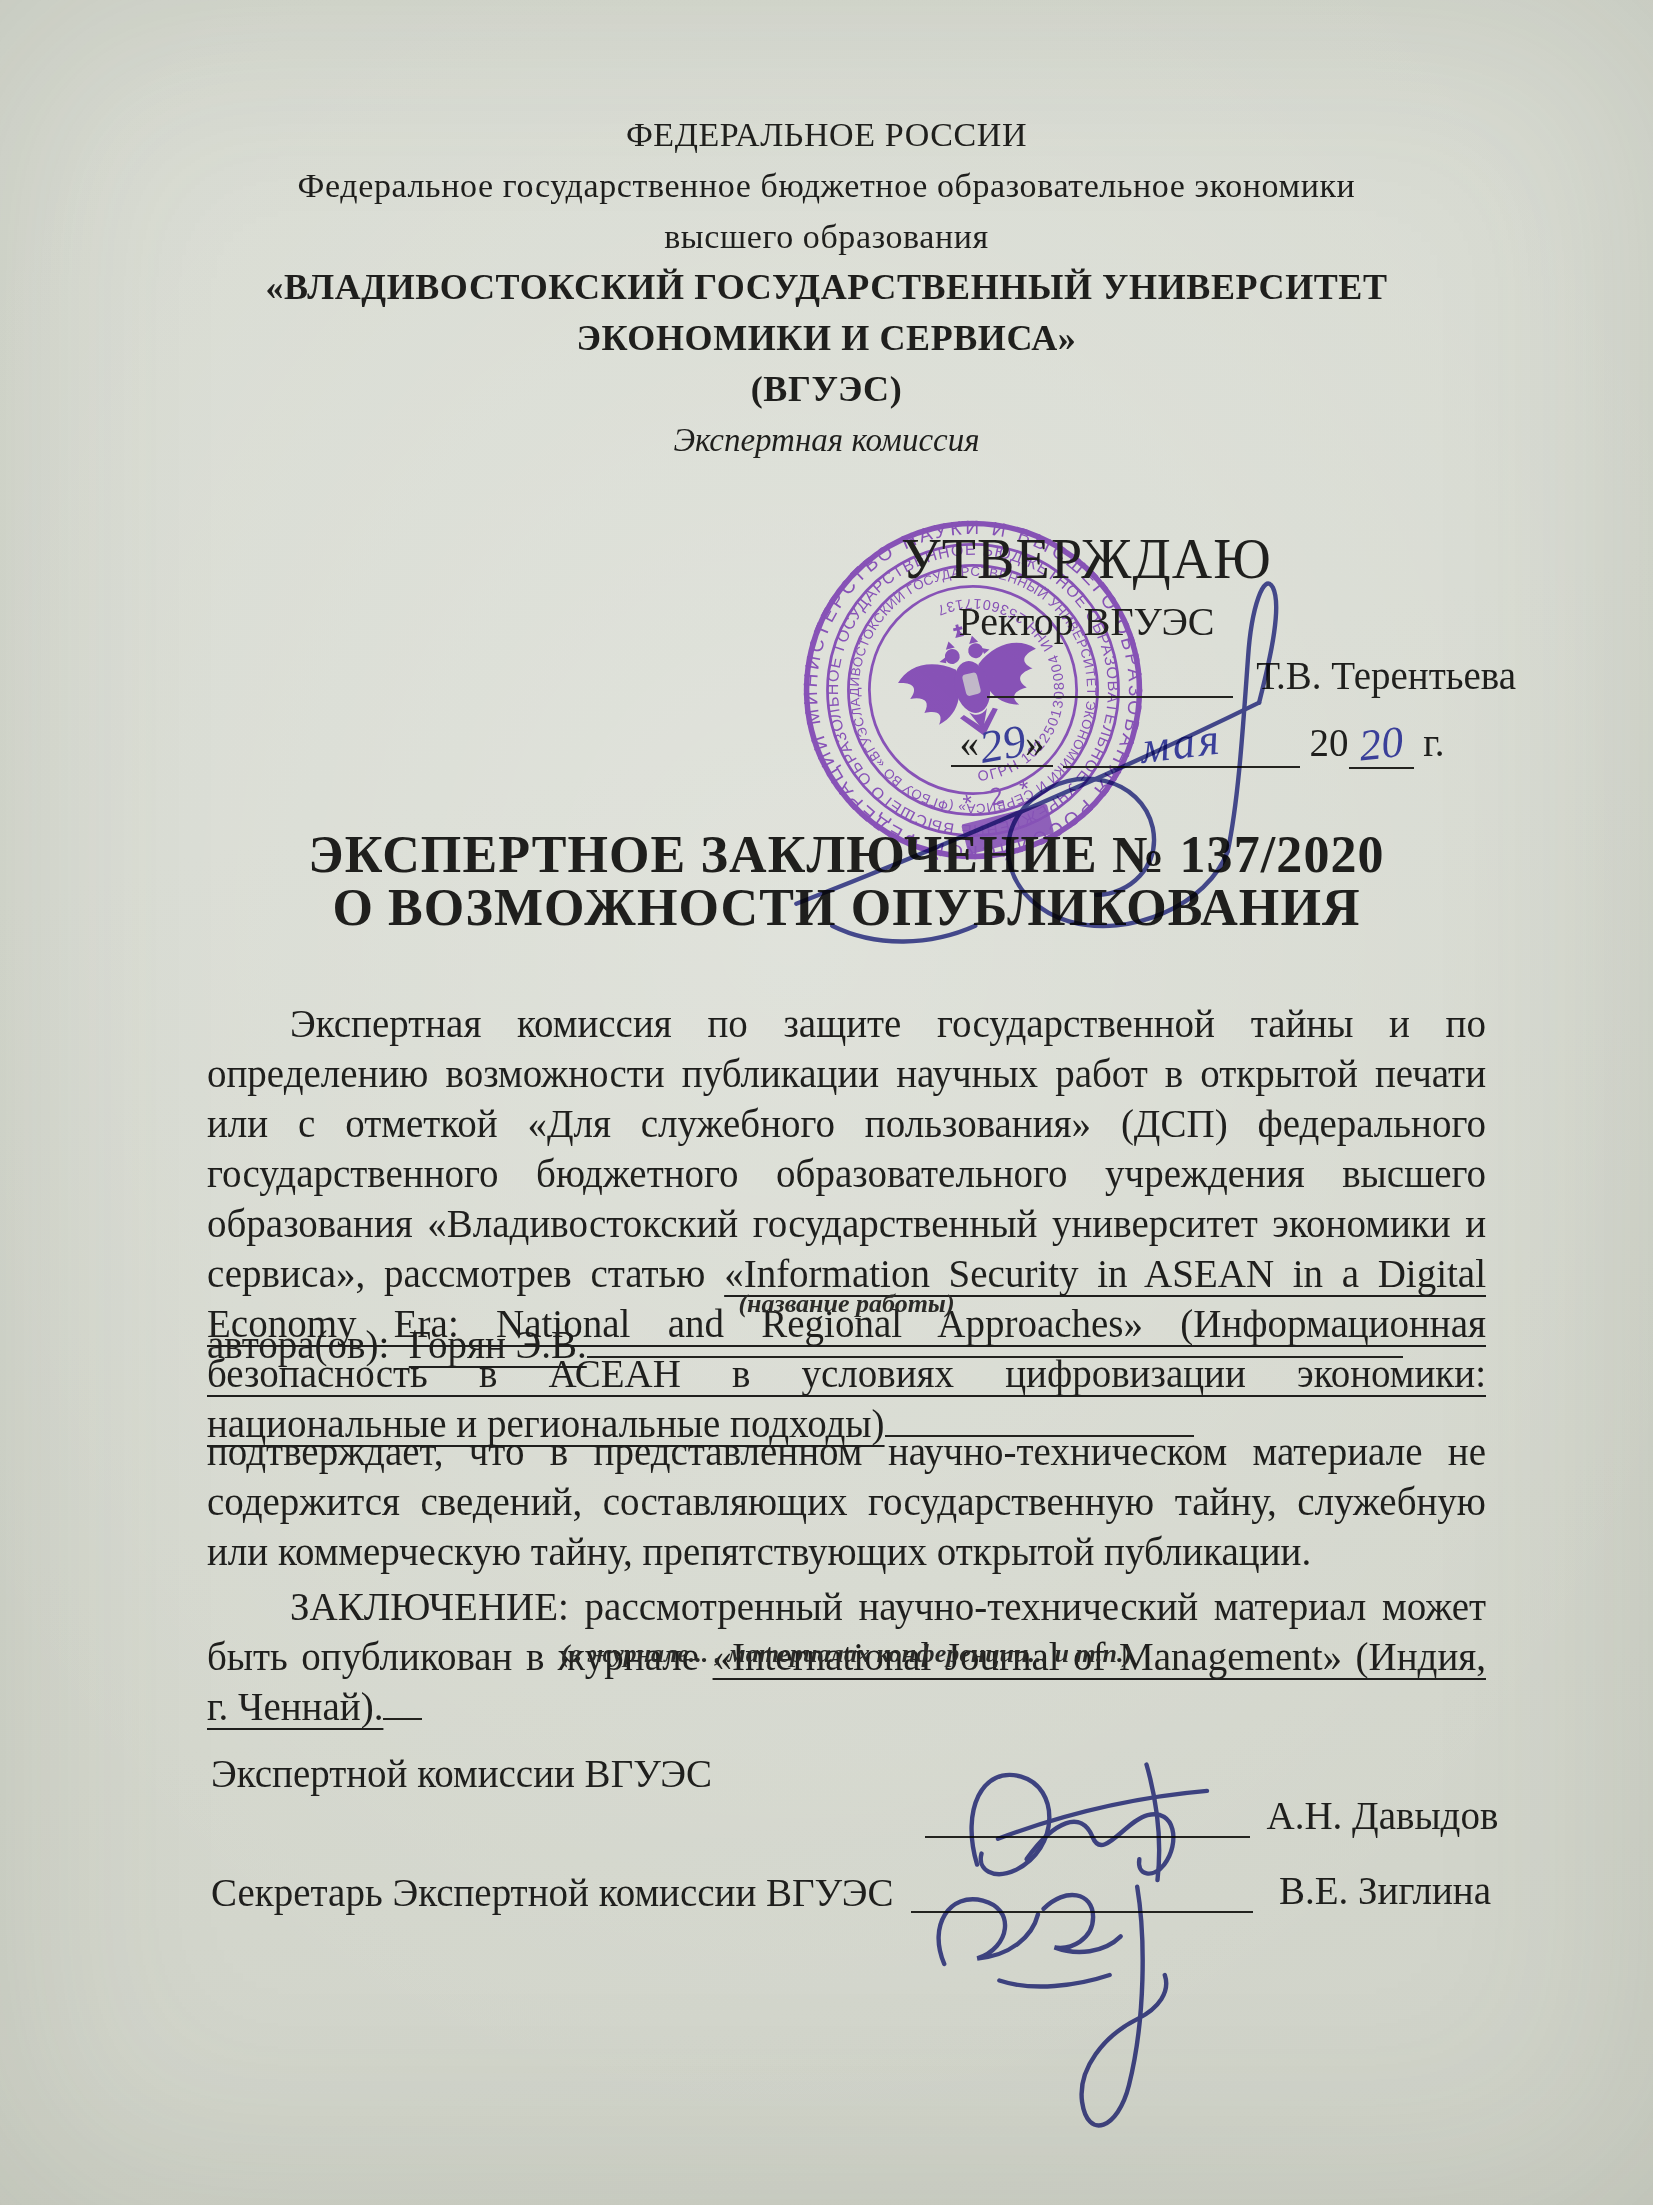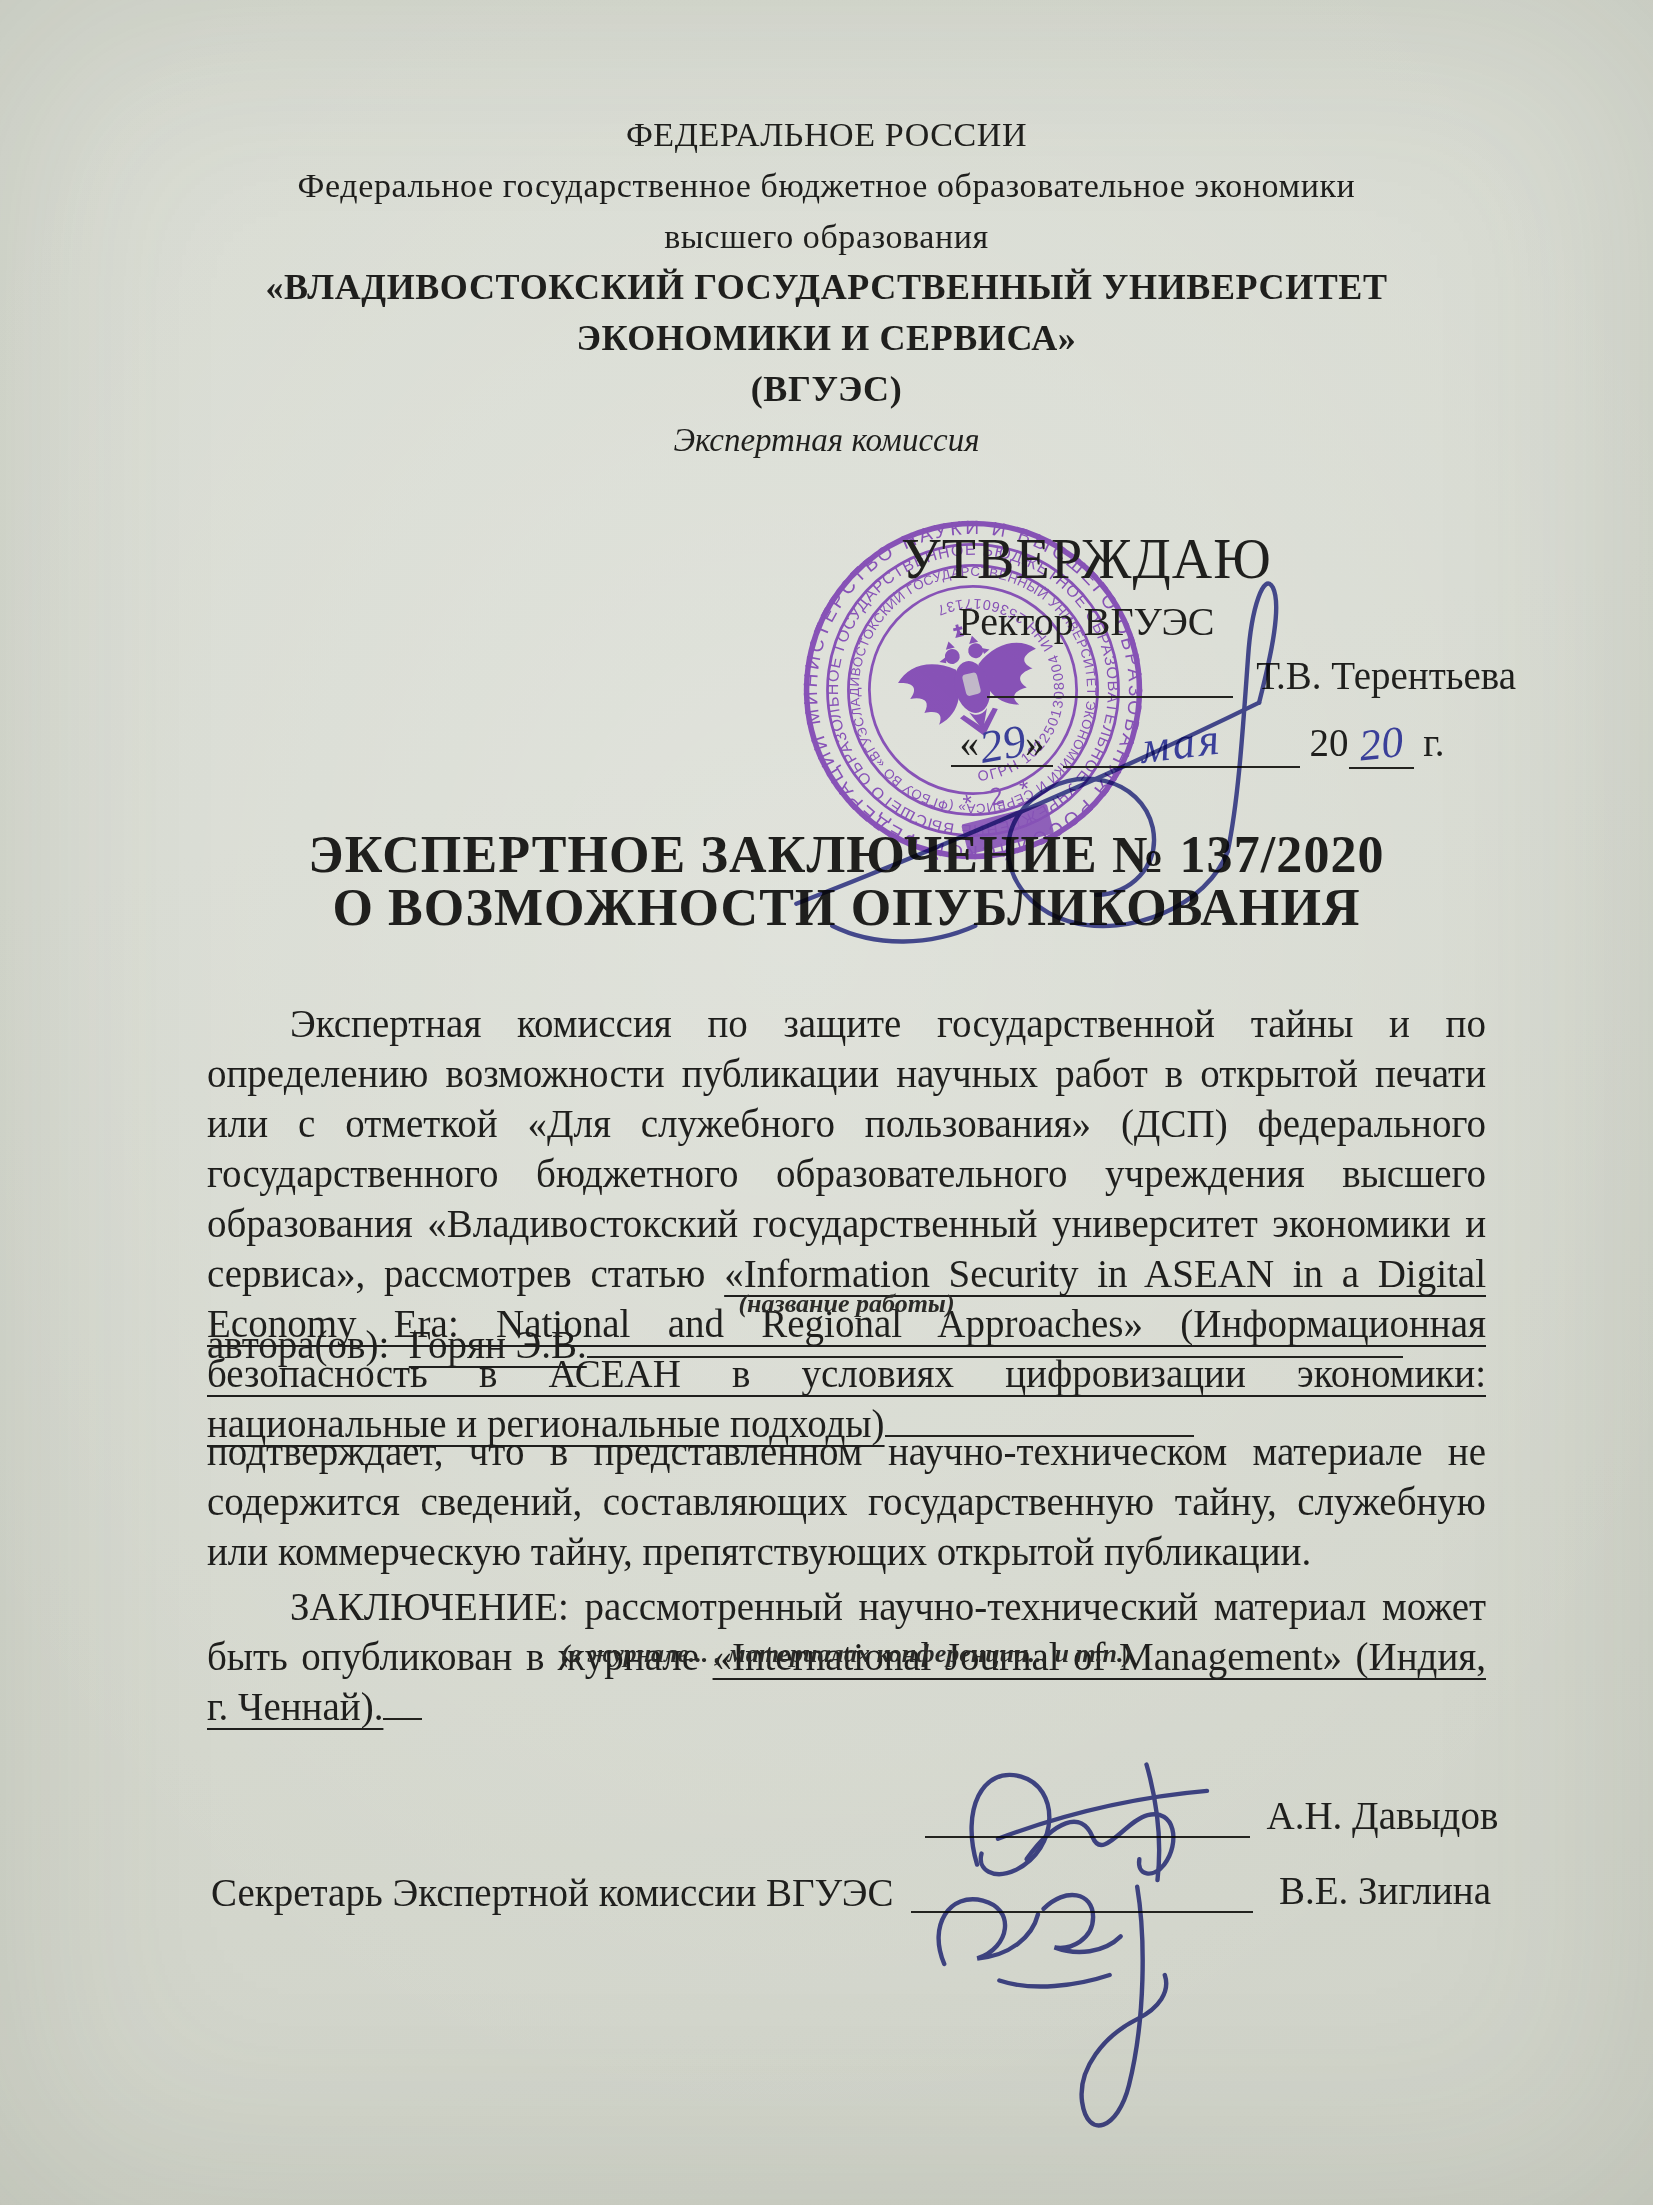--- a/index.html
+++ b/index.html
@@ -154,20 +154,21 @@
     <span>автора(ов):</span>&nbsp;&nbsp;<span class="u">Горян Э.В.</span><span class="fill" style="width:816px"></span>
   </div>
 
   <p class="abs para p2">подтверждает, что в представленном научно-техническом материале не содержится сведений, составляющих государственную тайну, служебную или коммерческую тайну, препятствующих открытой публикации.</p>
 
   <p class="abs para p3"><span>ЗАКЛЮЧЕНИЕ: рассмотренный научно-технический материал может быть опубликован в журнале </span><span class="u">«International Journal of Management» (Индия, г. Ченнай).</span><span class="fill" style="width:39px"></span></p>
 
   <div class="abs cap cap2">(в журнале... , материалах конференции... и т.п.)</div>
 
   <div class="abs roles chair-role">
+    <div>Экспертной комиссии ВГУЭС</div>
   </div>
   <div class="abs sigrow chair-sig">
     <span class="line"></span>
     <span class="nm">А.Н. Давыдов</span>
   </div>
 
   <div class="abs sec-role">Секретарь Экспертной комиссии ВГУЭС</div>
   <div class="abs sigrow sec-sig">
     <span class="line"></span>
     <span class="nm">В.Е. Зиглина</span>

